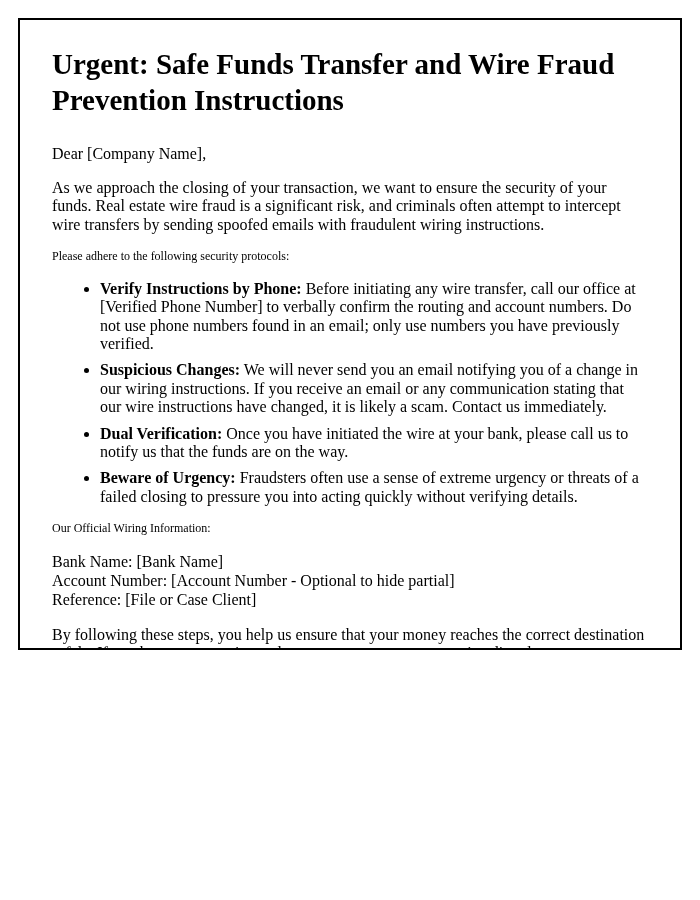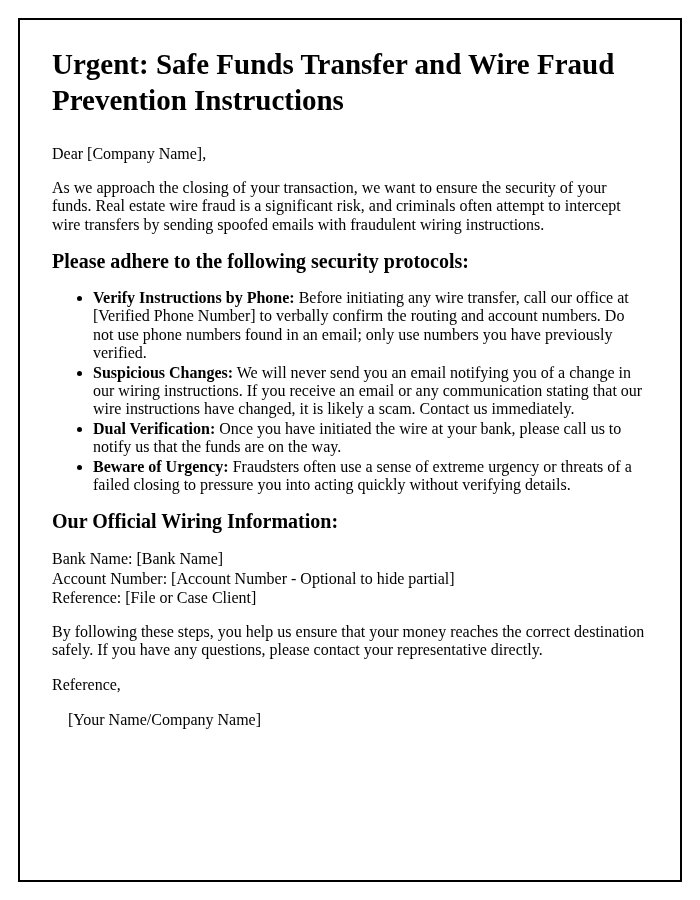--- a/index.html
+++ b/index.html
@@ -12,52 +12,52 @@
     height: 900px;
     position: relative;
     font-family: "Liberation Serif", serif;
     color: #000000;
   }
   .letter-frame {
     position: absolute;
     left: 18px;
     top: 18px;
     width: 664px;
-    height: 864px;
+    height: 632px;
     border: 2px solid #000000;
     box-sizing: border-box;
     padding: 26px 32px;
     overflow: hidden;
   }
   .letter-title {
     font-size: 29px;
     font-weight: bold;
     line-height: 1.25;
     margin: 0 0 26px 0;
     letter-spacing: 0px;
   }
   .para {
     font-size: 16px;
     line-height: 1.15;
     margin: 0 0 16px 0;
   }
   .section-heading {
-    font-size: 20px;
-    font-weight: bold;
+    font-size: 12px;
+    font-weight: normal;
     line-height: 1.15;
     margin: 0 0 16px 0;
   }
   ul.protocol-list {
     margin: 0 0 16px 0;
     padding-left: 40px;
     font-size: 16px;
     line-height: 1.15;
   }
   ul.protocol-list li {
-    margin: 1px;
+    margin: 8px;
   }
   .wiring-block {
     margin: 0 0 16px 0;
   }
   .wiring-line, .signature-line {
     font-size: 16px;
     line-height: 1.2;
     margin: 0;
   }
   .signature-block {

